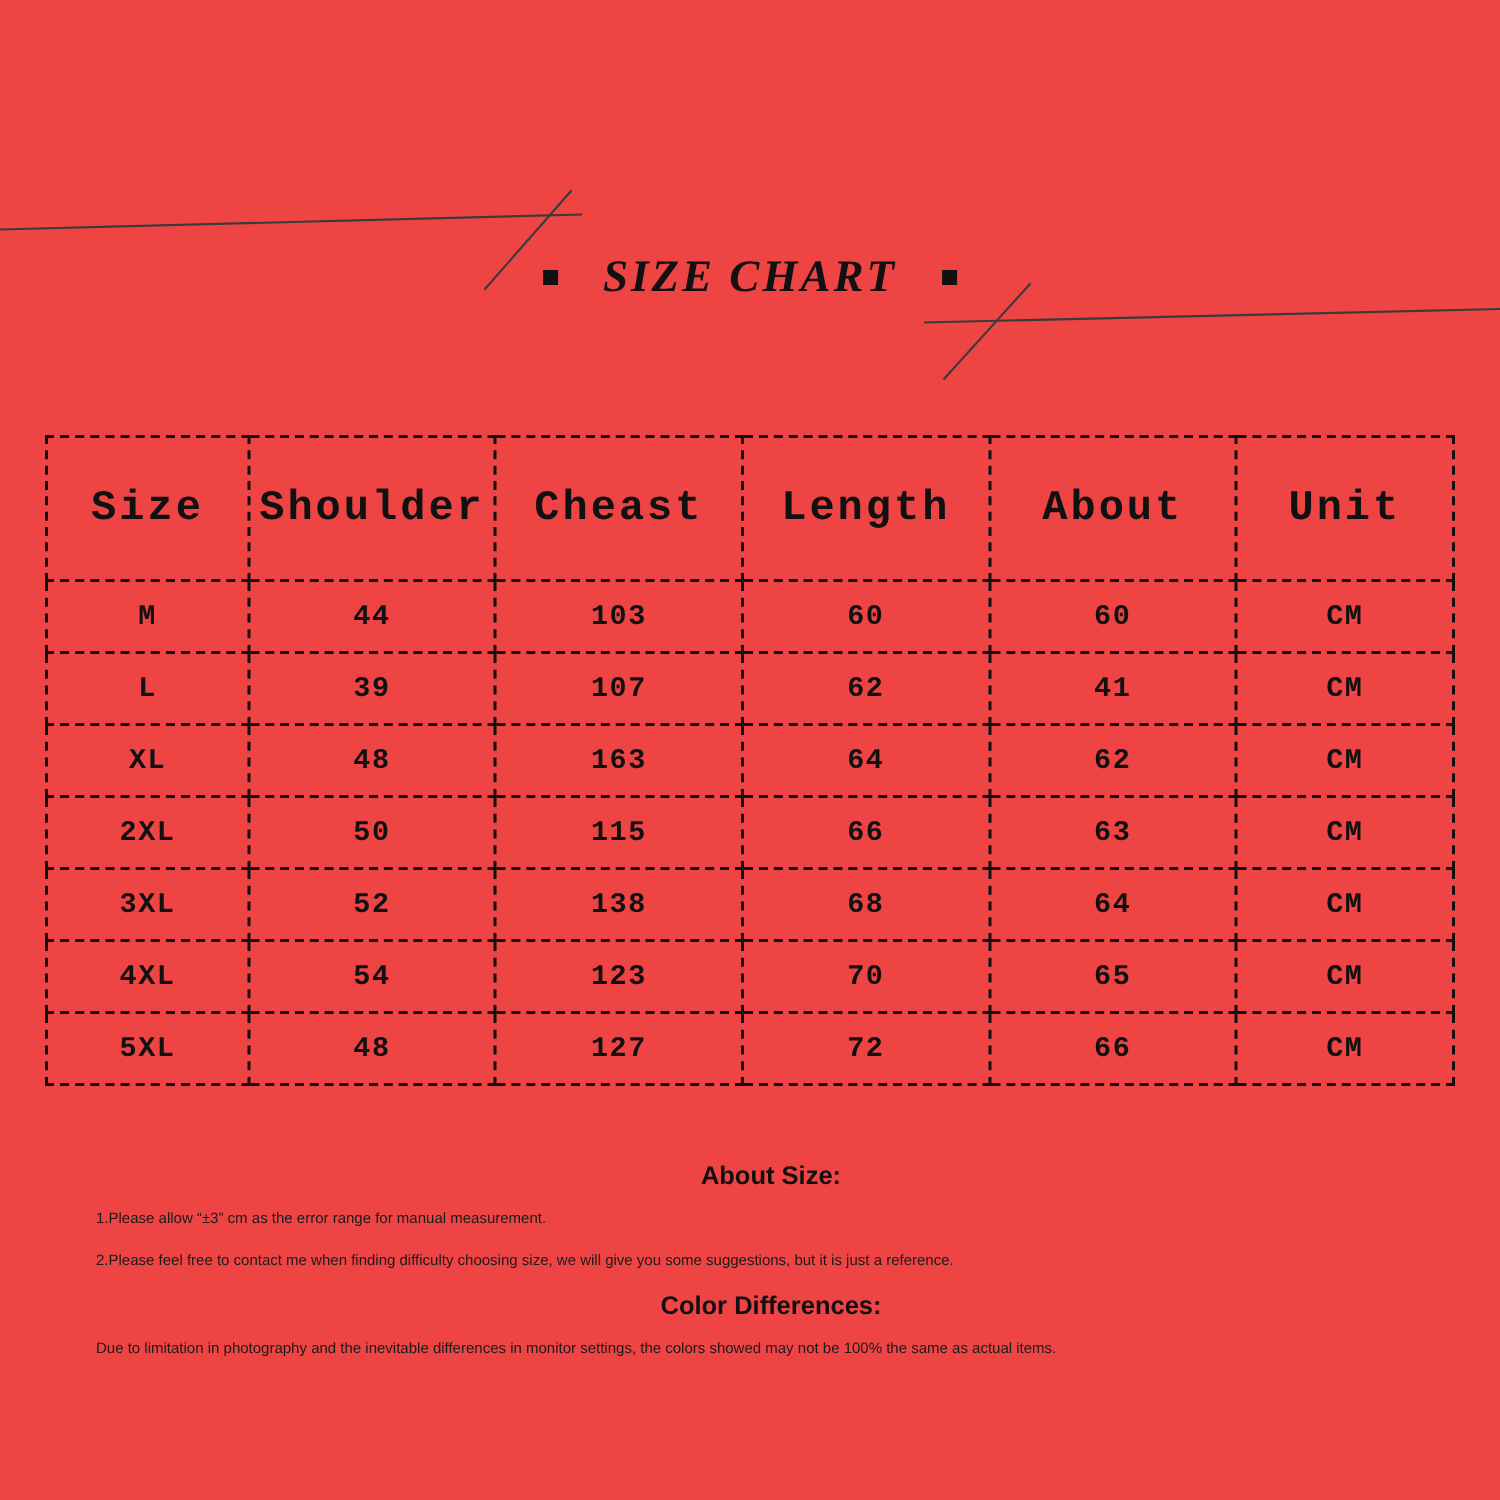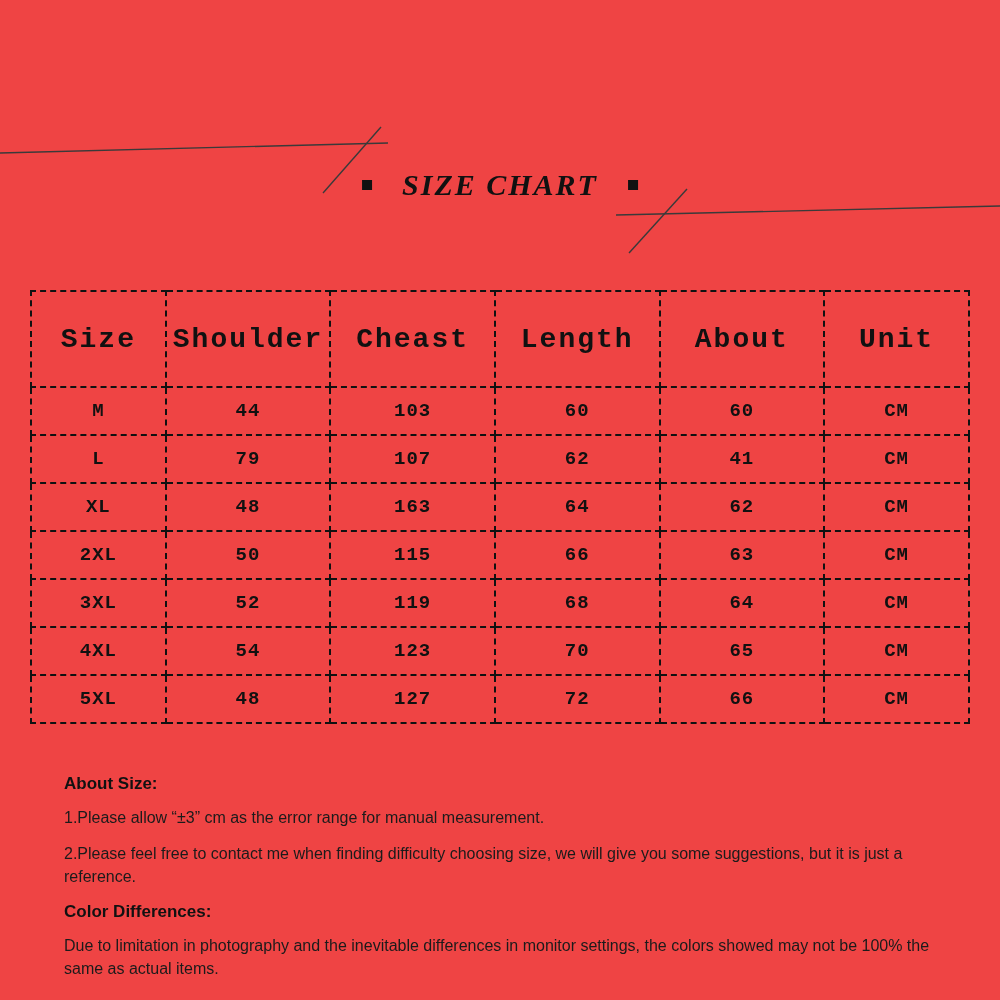--- a/index.html
+++ b/index.html
@@ -83,23 +83,24 @@
     position: absolute;
     top: 774px;
     left: 64px;
     width: 900px;
   }
   .notes-heading {
     font-size: 17px;
     font-weight: bold;
     margin: 0 0 12px 0;
     color: #111;
+    text-align: center;
   }
   .notes-line {
-    font-size: 16px;
+    font-size: 10px;
     margin: 0 0 13px 0;
     line-height: 1.45;
     color: #1b1b1b;
   }
   .notes-line.wide { width: 900px; margin-top: 12px; }
 </style>
 </head>
 <body>
 
 <div class="page">
@@ -141,21 +142,21 @@
         <tr>
           <td>M</td>
           <td>44</td>
           <td>103</td>
           <td>60</td>
           <td>60</td>
           <td>CM</td>
         </tr>
         <tr>
           <td>L</td>
-          <td>79</td>
+          <td>39</td>
           <td>107</td>
           <td>62</td>
           <td>41</td>
           <td>CM</td>
         </tr>
         <tr>
           <td>XL</td>
           <td>48</td>
           <td>163</td>
           <td>64</td>
@@ -166,21 +167,21 @@
           <td>2XL</td>
           <td>50</td>
           <td>115</td>
           <td>66</td>
           <td>63</td>
           <td>CM</td>
         </tr>
         <tr>
           <td>3XL</td>
           <td>52</td>
-          <td>119</td>
+          <td>138</td>
           <td>68</td>
           <td>64</td>
           <td>CM</td>
         </tr>
         <tr>
           <td>4XL</td>
           <td>54</td>
           <td>123</td>
           <td>70</td>
           <td>65</td>

